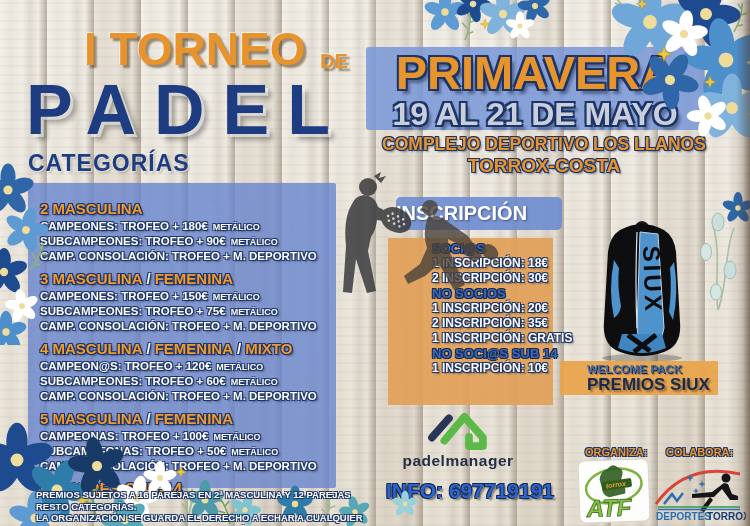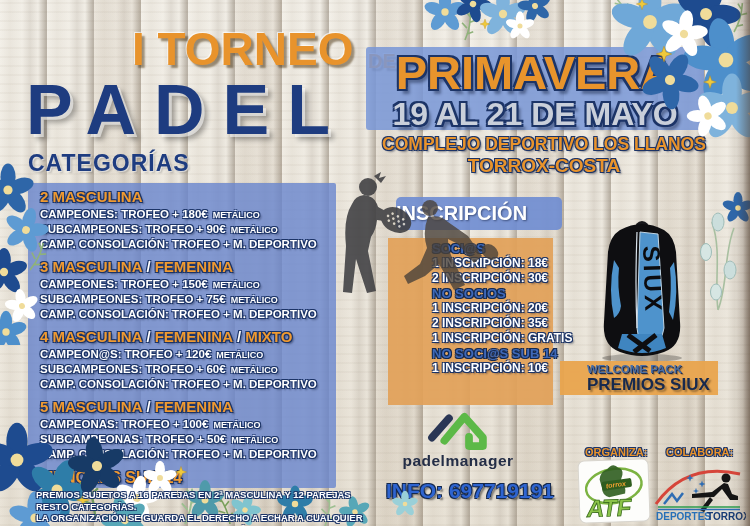--- a/index.html
+++ b/index.html
@@ -17,36 +17,36 @@
   }
   .poster::before{
     content:""; position:absolute; inset:0;
     background:repeating-linear-gradient(90deg, transparent 0 94px, rgba(170,150,125,0.13) 94px 141px);
     pointer-events:none;
   }
   .abs{position:absolute;}
   
   .o-sm{text-shadow:-1px -1px 0 #1C3467,1px -1px 0 #1C3467,-1px 1px 0 #1C3467,1px 1px 0 #1C3467,2px 2px 2px rgba(8,18,45,.45);}
   .o-lg{text-shadow:-2px -2px 0 #1C3467,2px -2px 0 #1C3467,-2px 2px 0 #1C3467,2px 2px 0 #1C3467,4px 5px 3px rgba(8,18,45,.4);}
-  .ttl-orange{color:#E8932C;text-shadow:3px 3px 2px rgba(70,45,10,.5),-1px -1px 0 rgba(255,255,255,.65);margin-left:48px;}
+  .ttl-orange{color:#E8932C;text-shadow:3px 3px 2px rgba(70,45,10,.5),-1px -1px 0 rgba(255,255,255,.65);}
   .ttl-navy{color:#1E3C80;text-shadow:3px 3px 0 rgba(255,255,255,.55),6px 6px 5px rgba(0,0,0,.3);}
 
   .edition{left:84px;top:22px;font-size:46px;letter-spacing:0;}
   .de{left:320px;top:50px;font-size:20px;}
   .sport{left:26px;top:70px;font-size:70px;letter-spacing:18px;}
   .cat-heading{left:28px;top:150px;font-size:23px;color:#1E3C80;letter-spacing:1px;text-shadow:1px 1px 1px rgba(255,255,255,.6),2px 2px 2px rgba(0,0,0,.2);}
 
   .season-banner{left:366px;top:47px;width:338px;height:83px;background:rgba(120,150,215,.85);border-radius:3px;text-align:center;z-index:1;}
   .season{position:relative;z-index:6;font-size:47px;line-height:50px;margin-top:1px;color:#E8942C;}
   .dates{position:relative;z-index:6;font-size:32px;line-height:32px;color:#C9CFDA;}
   .venue{left:358px;top:134px;width:372px;text-align:center;color:#E8932C;z-index:1;}
   .venue .v1{font-size:17.5px;line-height:21px;}
   .venue .v2{font-size:19px;line-height:22px;}
 
-  .cat-panel{left:28px;top:183px;width:308px;height:305px;background:rgba(104,132,205,.8);border-radius:2px;box-sizing:border-box;padding:6px 10px 0 12px;z-index:1;}
+  .cat-panel{left:28px;top:183px;width:308px;height:305px;background:rgba(104,132,205,.8);border-radius:2px;box-sizing:border-box;padding:18px 10px 0 12px;z-index:1;}
   .cat-block{position:relative;z-index:3;margin-bottom:8px;}
   .cat-title{font-size:15px;line-height:16px;color:#F09A30;margin-bottom:2px;}
   .cat-title .sep{color:#FFFFFF;margin:0 4px;}
   .cat-line{font-size:11.5px;line-height:14px;color:#FFFFFF;white-space:nowrap;}
   .cat-line .small{font-size:9px;margin-left:5px;}
   .cat-menores{position:relative;z-index:3;margin-top:4px;font-size:16px;color:#F09A30;}
 
   .fine-print{left:36px;top:489px;width:338px;color:#FFFFFF;font-size:9.5px;line-height:11.5px;z-index:6;text-shadow:-1px -1px 0 #1C3467,1px -1px 0 #1C3467,-1px 1px 0 #1C3467,1px 1px 0 #1C3467;}
 
   .insc-band{left:396px;top:197px;width:166px;height:33px;background:rgba(110,140,210,.9);border-radius:5px;text-align:left;z-index:1;}

